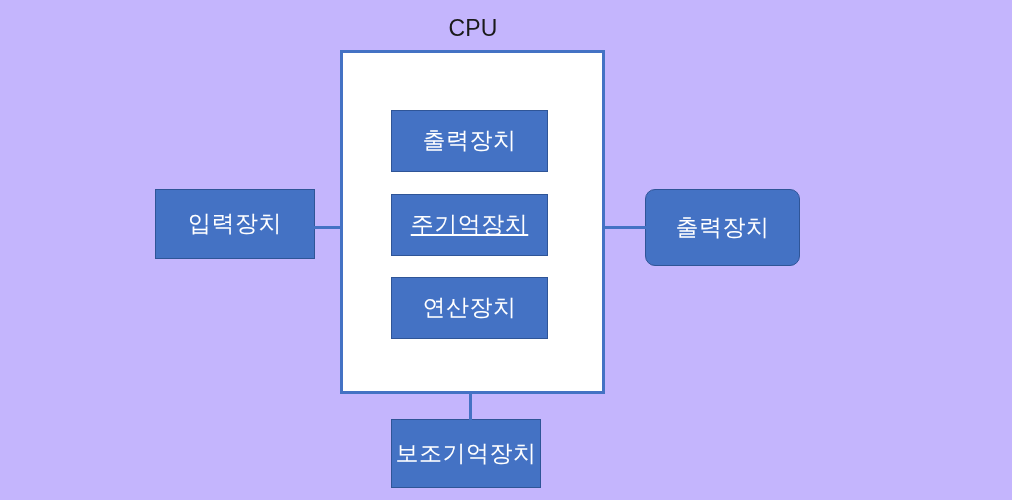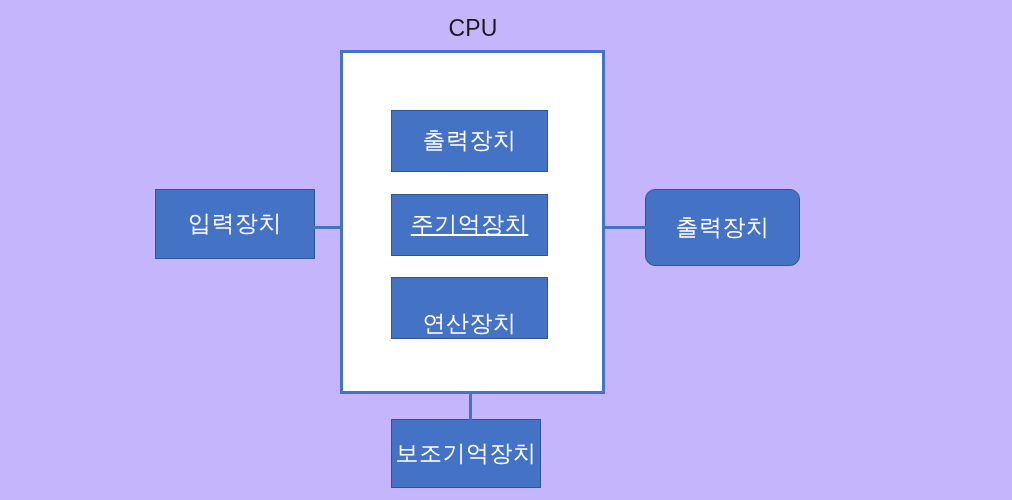--- a/index.html
+++ b/index.html
@@ -57,21 +57,21 @@
     justify-content: center;
     font-size: 23px;
     line-height: 1.2;
     letter-spacing: 0.5px;
     white-space: nowrap;
   }
 
   
   .box-control  { left: 391px; top: 110px; width: 157px; height: 62px; }
   .box-memory   { left: 391px; top: 194px; width: 157px; height: 62px; text-decoration: underline; }
-  .box-alu      { left: 391px; top: 277px; width: 157px; height: 62px; align-items: flex-end; }
+  .box-alu      { left: 391px; top: 277px; width: 157px; height: 62px; }
 
   
   .box-input    { left: 155px; top: 189px; width: 160px; height: 70px; }
   .box-output   { left: 645px; top: 189px; width: 155px; height: 77px; border-radius: 10px; }
   .box-storage  { left: 391px; top: 419px; width: 150px; height: 69px; }
 
   
   .connector {
     position: absolute;
     background: #4472C4;

